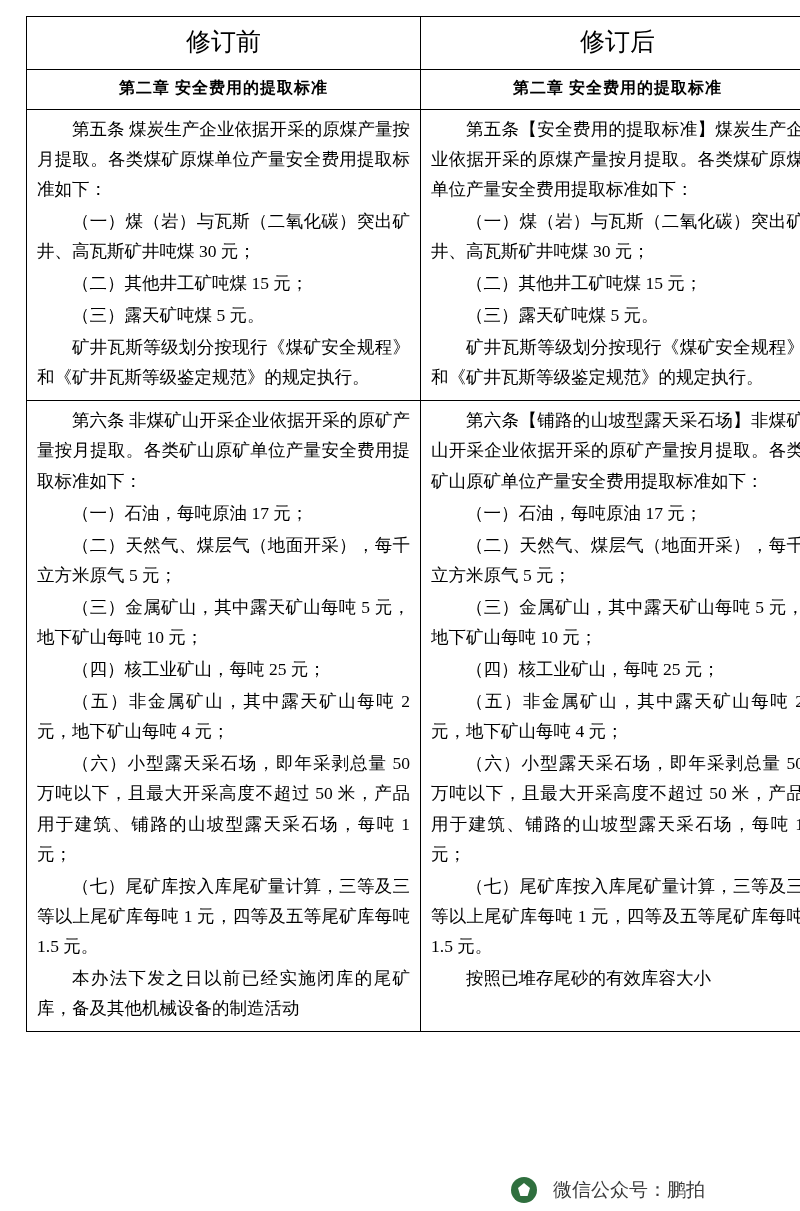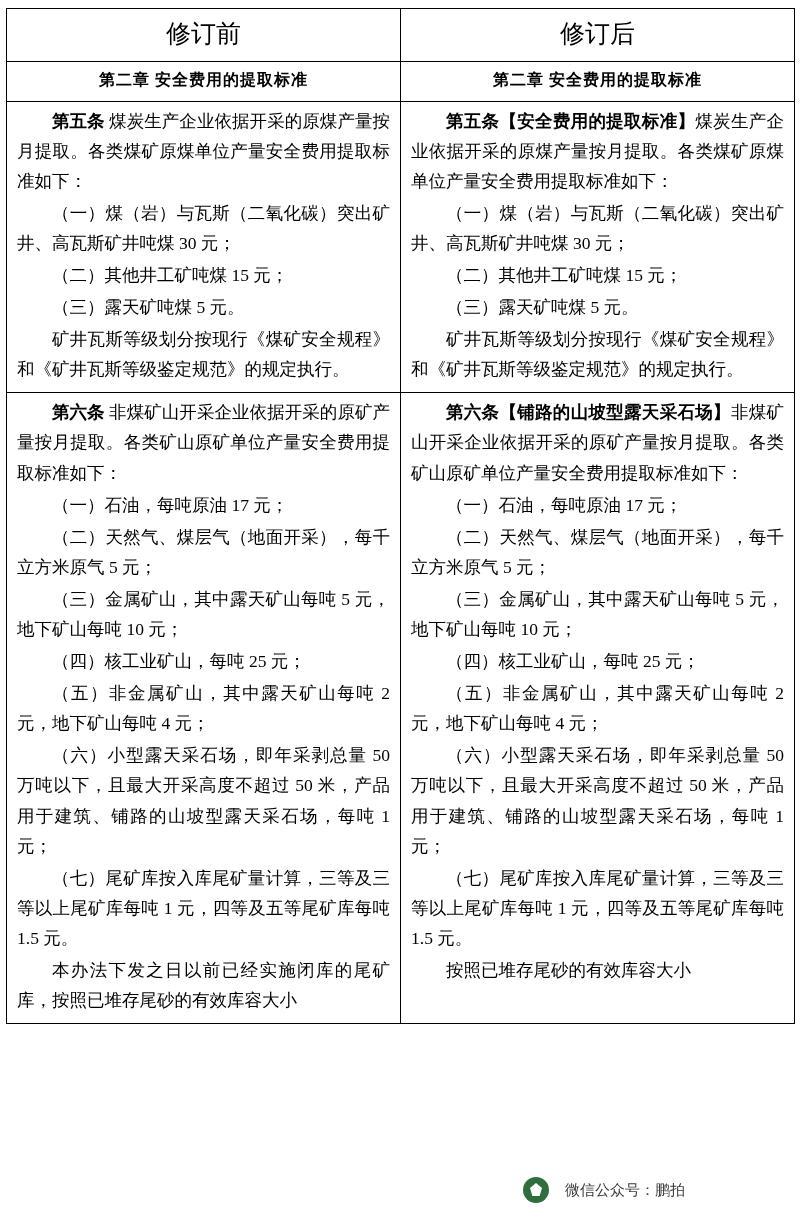--- a/index.html
+++ b/index.html
@@ -12,21 +12,22 @@
     height: 1211px;
     font-family: "Liberation Serif", "DejaVu Serif", serif;
     color: #000000;
     overflow: hidden;
   }
   .page {
     position: relative;
     width: 697px;
     height: 1211px;
     box-sizing: border-box;
-    padding: 8px 6px;
+    padding: 16px 6px;
+    margin-left: 20px;
   }
   table.doc {
     width: 788px;
     border-collapse: collapse;
     table-layout: fixed;
     margin: 0;
   }
   table.doc td {
     border: 1px solid #000000;
     vertical-align: top;
@@ -54,33 +55,33 @@
 
   p.para {
     margin: 0 0 2px 0;
     font-size: 17.5px;
     line-height: 1.72;
     text-align: justify;
     text-justify: inter-ideograph;
     text-indent: 0;
   }
   p.indent2 { text-indent: 2em; }
-  .bold { font-weight: bold; }
+  .bold { font-weight: normal; }
 
   .cell-left { font-size: 17.5px; }
   .cell-right { font-size: 17.5px; }
 
   .watermark {
     position: absolute;
     right: 12px;
     bottom: 8px;
     display: flex;
     align-items: center;
     gap: 16px;
-    font-size: 15px;
+    font-size: 19px;
     color: #3a3a3a;
     font-family: "Liberation Sans", sans-serif;
   }
   .wm-logo {
     width: 26px;
     height: 26px;
     border-radius: 50%;
     background: #2f6f3e;
     position: relative;
     flex: 0 0 auto;
@@ -139,21 +140,21 @@
       <tr>
         <td class="cell-left">
           <p class="para indent2"><span class="bold">第六条</span><span>  非煤矿山开采企业依据开采的原矿产量按月提取。各类矿山原矿单位产量安全费用提取标准如下：</span></p>
           <p class="para indent2">（一）石油，每吨原油 17 元；</p>
           <p class="para indent2">（二）天然气、煤层气（地面开采），每千立方米原气 5 元；</p>
           <p class="para indent2">（三）金属矿山，其中露天矿山每吨 5 元，地下矿山每吨 10 元；</p>
           <p class="para indent2">（四）核工业矿山，每吨 25 元；</p>
           <p class="para indent2">（五）非金属矿山，其中露天矿山每吨 2 元，地下矿山每吨 4 元；</p>
           <p class="para indent2">（六）小型露天采石场，即年采剥总量 50 万吨以下，且最大开采高度不超过 50 米，产品用于建筑、铺路的山坡型露天采石场，每吨 1 元；</p>
           <p class="para indent2">（七）尾矿库按入库尾矿量计算，三等及三等以上尾矿库每吨 1 元，四等及五等尾矿库每吨 1.5 元。</p>
-          <p class="para indent2">本办法下发之日以前已经实施闭库的尾矿库，按照已堆存尾砂的有效库容大小</p>
+          <p class="para indent2">本办法下发之日以前已经实施闭库的尾矿库，备及其他机械设备的制造活动</p>
         </td>
         <td class="cell-right">
           <p class="para indent2"><span class="bold">第六条【铺路的山坡型露天采石场】</span><span>非煤矿山开采企业依据开采的原矿产量按月提取。各类矿山原矿单位产量安全费用提取标准如下：</span></p>
           <p class="para indent2">（一）石油，每吨原油 17 元；</p>
           <p class="para indent2">（二）天然气、煤层气（地面开采），每千立方米原气 5 元；</p>
           <p class="para indent2">（三）金属矿山，其中露天矿山每吨 5 元，地下矿山每吨 10 元；</p>
           <p class="para indent2">（四）核工业矿山，每吨 25 元；</p>
           <p class="para indent2">（五）非金属矿山，其中露天矿山每吨 2 元，地下矿山每吨 4 元；</p>
           <p class="para indent2">（六）小型露天采石场，即年采剥总量 50 万吨以下，且最大开采高度不超过 50 米，产品用于建筑、铺路的山坡型露天采石场，每吨 1 元；</p>
           <p class="para indent2">（七）尾矿库按入库尾矿量计算，三等及三等以上尾矿库每吨 1 元，四等及五等尾矿库每吨 1.5 元。</p>

